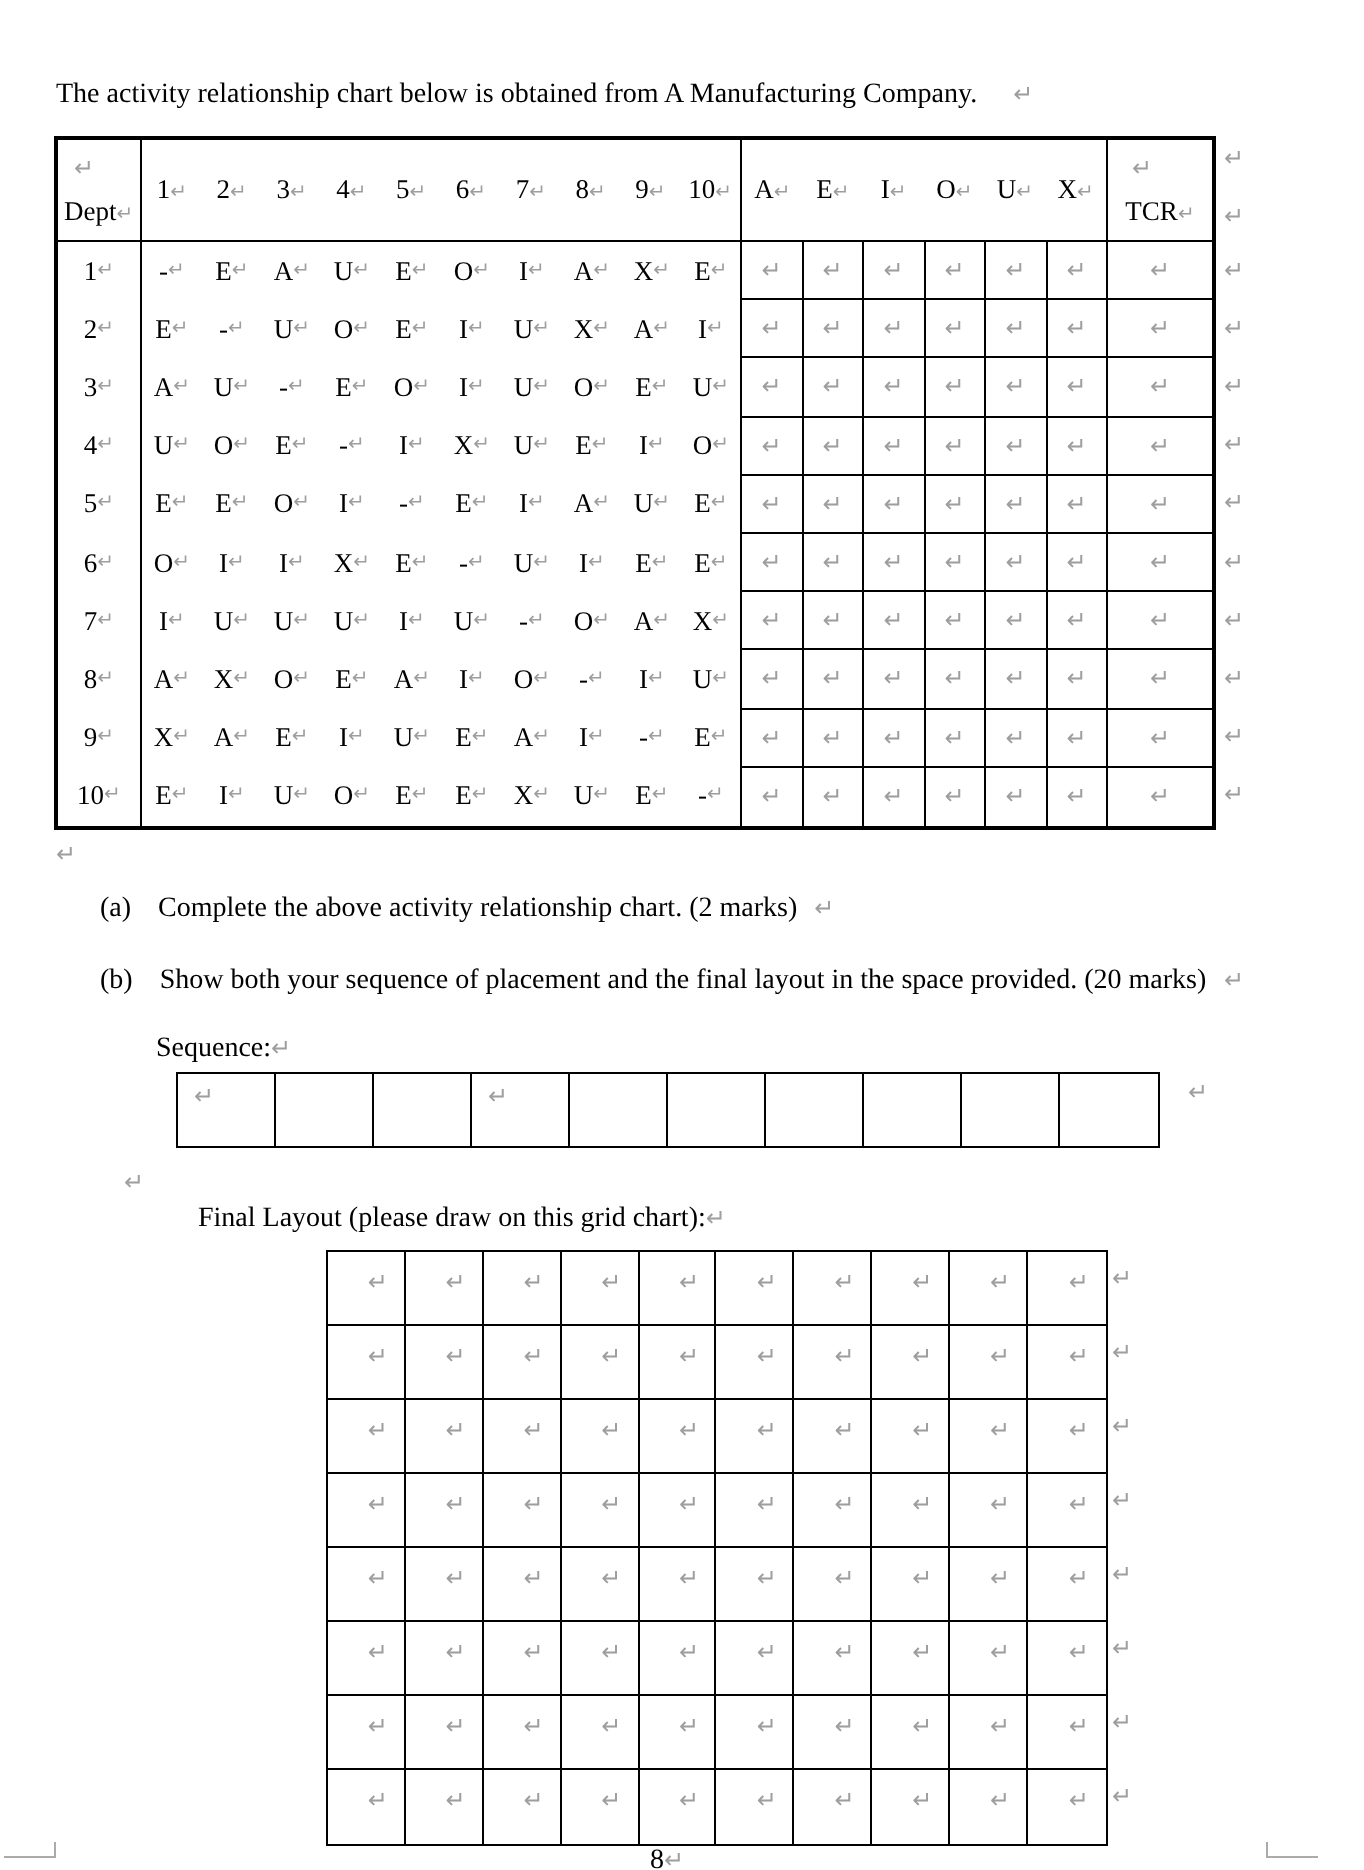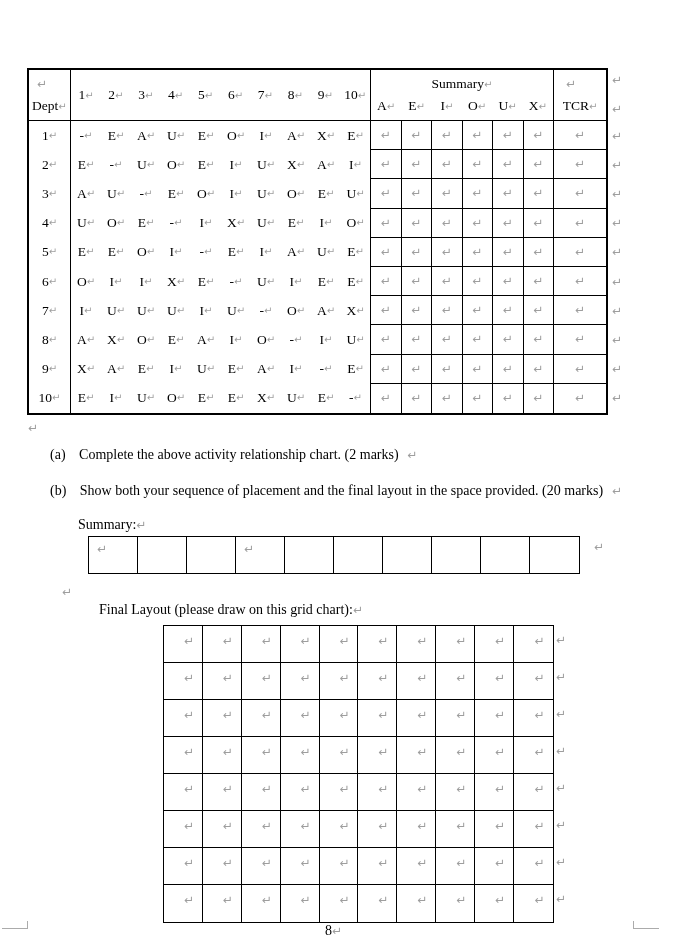--- a/index.html
+++ b/index.html
@@ -57,20 +57,23 @@
   .grid .gcell.lastrow { border-bottom:none; }
   .title { font-weight:bold; text-decoration:underline; }
   .corner { position:absolute; width:26px; height:8px; box-sizing:border-box; }
 </style>
 </head>
 <body>
 
 <div class="page">
 
 
+  <div class="abs" style="left:28px; top:40px;">
+    <span>The activity relationship chart below is obtained from A Manufacturing Company.</span><span class="pm big" style="margin-left:18px;">↵</span>
+  </div>
 
   <div class="arc">
 
     <div class="hc br" style="grid-column:1; grid-row:1;">
       <div style="padding-left:8px;"><span class="pm big">↵</span></div>
       <div style="padding-left:3px;"><span>Dept</span><span class="pm">↵</span></div>
     </div>
     <div class="hc br" style="grid-column:2/12; grid-row:1;">
       <div class="cols-row" id="dept-cols-row">
           <span class="colhead"><span>1</span><span class="pm">↵</span></span>
@@ -79,21 +82,20 @@
           <span class="colhead"><span>4</span><span class="pm">↵</span></span>
           <span class="colhead"><span>5</span><span class="pm">↵</span></span>
           <span class="colhead"><span>6</span><span class="pm">↵</span></span>
           <span class="colhead"><span>7</span><span class="pm">↵</span></span>
           <span class="colhead"><span>8</span><span class="pm">↵</span></span>
           <span class="colhead"><span>9</span><span class="pm">↵</span></span>
           <span class="colhead"><span>10</span><span class="pm">↵</span></span>
         </div>
     </div>
     <div class="hc br" style="grid-column:12/18; grid-row:1;">
-      <div class="center"><span>Summary</span><span class="pm">↵</span></div>
       <div class="cols-row" id="summary-cols-row">
           <span class="colhead"><span>A</span><span class="pm">↵</span></span>
           <span class="colhead"><span>E</span><span class="pm">↵</span></span>
           <span class="colhead"><span>I</span><span class="pm">↵</span></span>
           <span class="colhead"><span>O</span><span class="pm">↵</span></span>
           <span class="colhead"><span>U</span><span class="pm">↵</span></span>
           <span class="colhead"><span>X</span><span class="pm">↵</span></span>
         </div>
     </div>
     <div class="hc" style="grid-column:18; grid-row:1;">
@@ -776,21 +778,21 @@
     <span class="pm big" style="margin-left:5px;">↵</span>
   </div>
 
   <div class="abs" style="left:50px; top:483px;">
     <span>(b)</span>
     <span style="margin-left:10px;">Show both your sequence of placement and the final layout in the space provided. (20 marks)</span>
   </div>
   <div class="abs" style="left:612px; top:483px;"><span class="pm big">↵</span></div>
 
   <div class="abs" style="left:78px; top:517px;">
-    <span>Summary:</span><span class="pm big">↵</span>
+    <span>Sequence:</span><span class="pm big">↵</span>
   </div>
   <div class="seq" id="seq-table">
       <div class="scell"><span class="pm big">↵</span></div>
       <div class="scell"></div>
       <div class="scell"></div>
       <div class="scell"><span class="pm big">↵</span></div>
       <div class="scell"></div>
       <div class="scell"></div>
       <div class="scell"></div>
       <div class="scell"></div>

